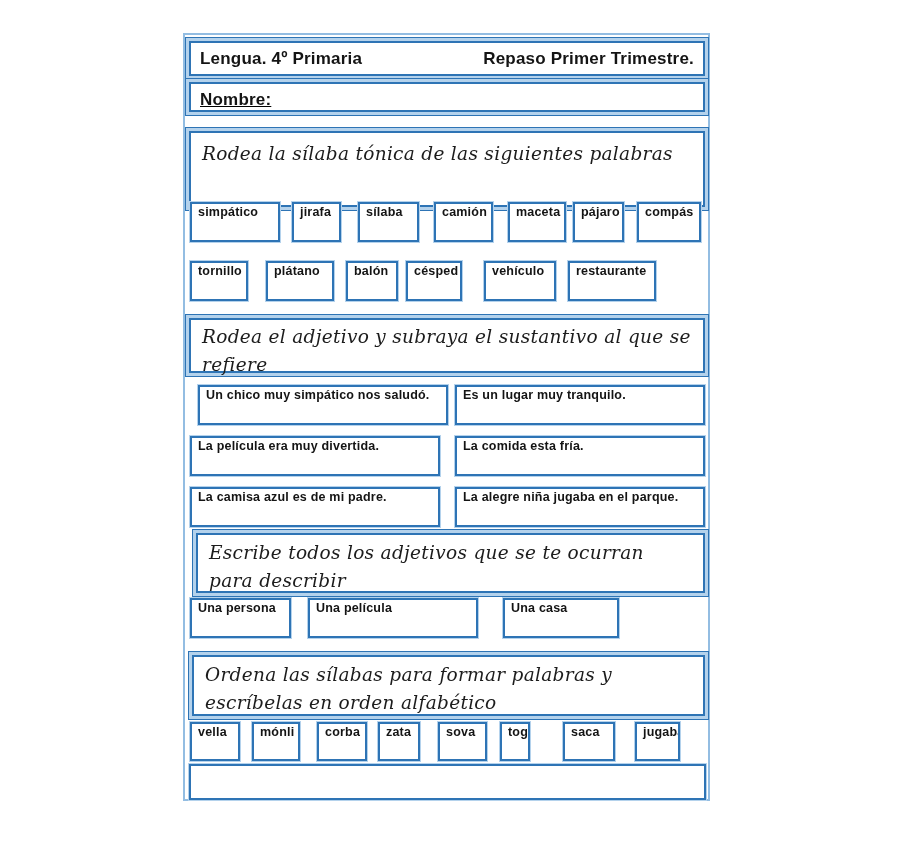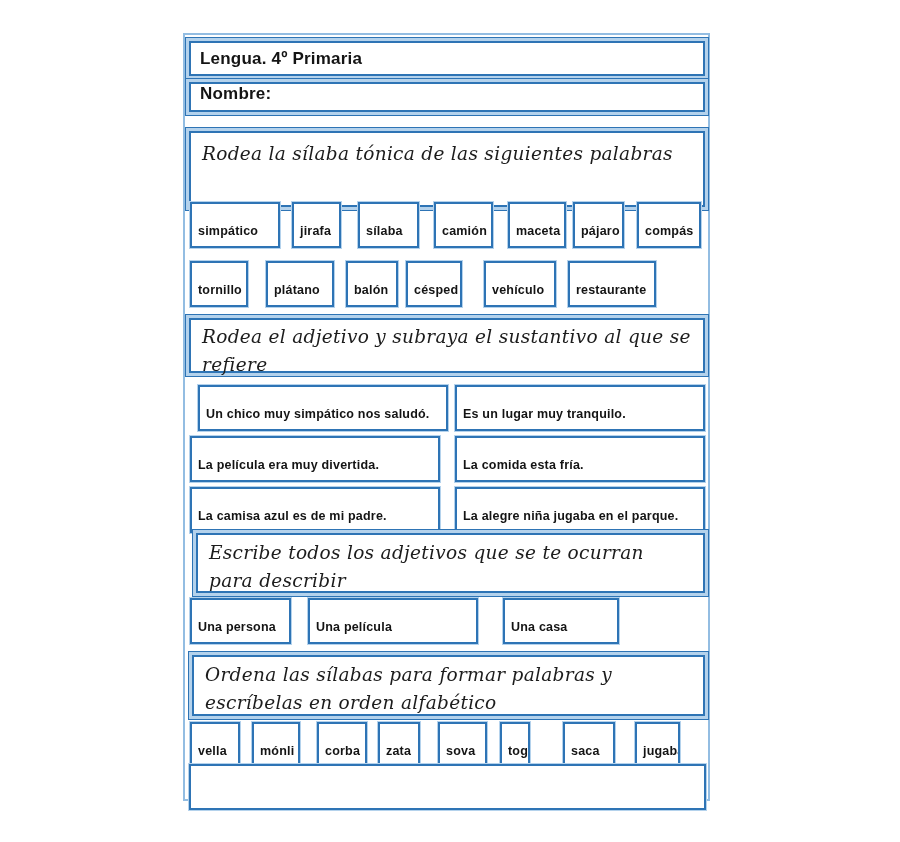--- a/index.html
+++ b/index.html
@@ -16,39 +16,40 @@
         border:2px solid #93bde2;background:#ffffff;}
 
   
   .sect{position:absolute;background:#fff;border:2px solid var(--bd);
         box-shadow:0 0 0 3px var(--bl),0 0 0 4px var(--bd);}
 
   
   .box{position:absolute;background:#fff;border:2px solid var(--bd);
        box-shadow:0 0 0 1px var(--bl);
        font-weight:bold;font-size:12.5px;color:var(--ink);
-       padding:21px 6px;line-height:1.1;letter-spacing:.2px;white-space:nowrap;overflow:hidden;}
+       padding:2px 6px;line-height:1.1;letter-spacing:.2px;white-space:nowrap;overflow:hidden;}
 
   .titlebar{display:flex;justify-content:space-between;align-items:center;padding:0 9px;}
   .bigbold{font-weight:bold;font-size:17px;color:var(--ink);letter-spacing:.2px;white-space:nowrap;}
 
   .script{font-family:"DejaVu Serif",serif;font-style:italic;font-size:18.5px;
           color:#1c1c1c;line-height:1.5;padding:7px 11px;letter-spacing:.3px;}
 
-  .namebox{display:flex;align-items:flex-start;padding:0 9px;overflow:hidden;}
+  .namebox{display:flex;align-items:flex-end;padding:0 9px;overflow:hidden;text-decoration:underline;}
 </style>
 </head>
 <body>
 
 <div class="canvas">
 
   <div class="page"></div>
 
   <div class="sect titlebar" style="left:189px;top:41px;width:516px;height:35px;">
     <span class="bigbold">Lengua. 4º Primaria</span>
+    <span class="bigbold">Repaso Primer Trimestre.</span>
   </div>
 
   <div class="sect namebox" style="left:189px;top:82px;width:516px;height:30px;">
     <span class="bigbold">Nombre:</span>
   </div>
 
   <div class="sect" style="left:189px;top:131px;width:516px;height:76px;">
     <div class="script">Rodea la sílaba tónica de las siguientes palabras</div>
   </div>
 

